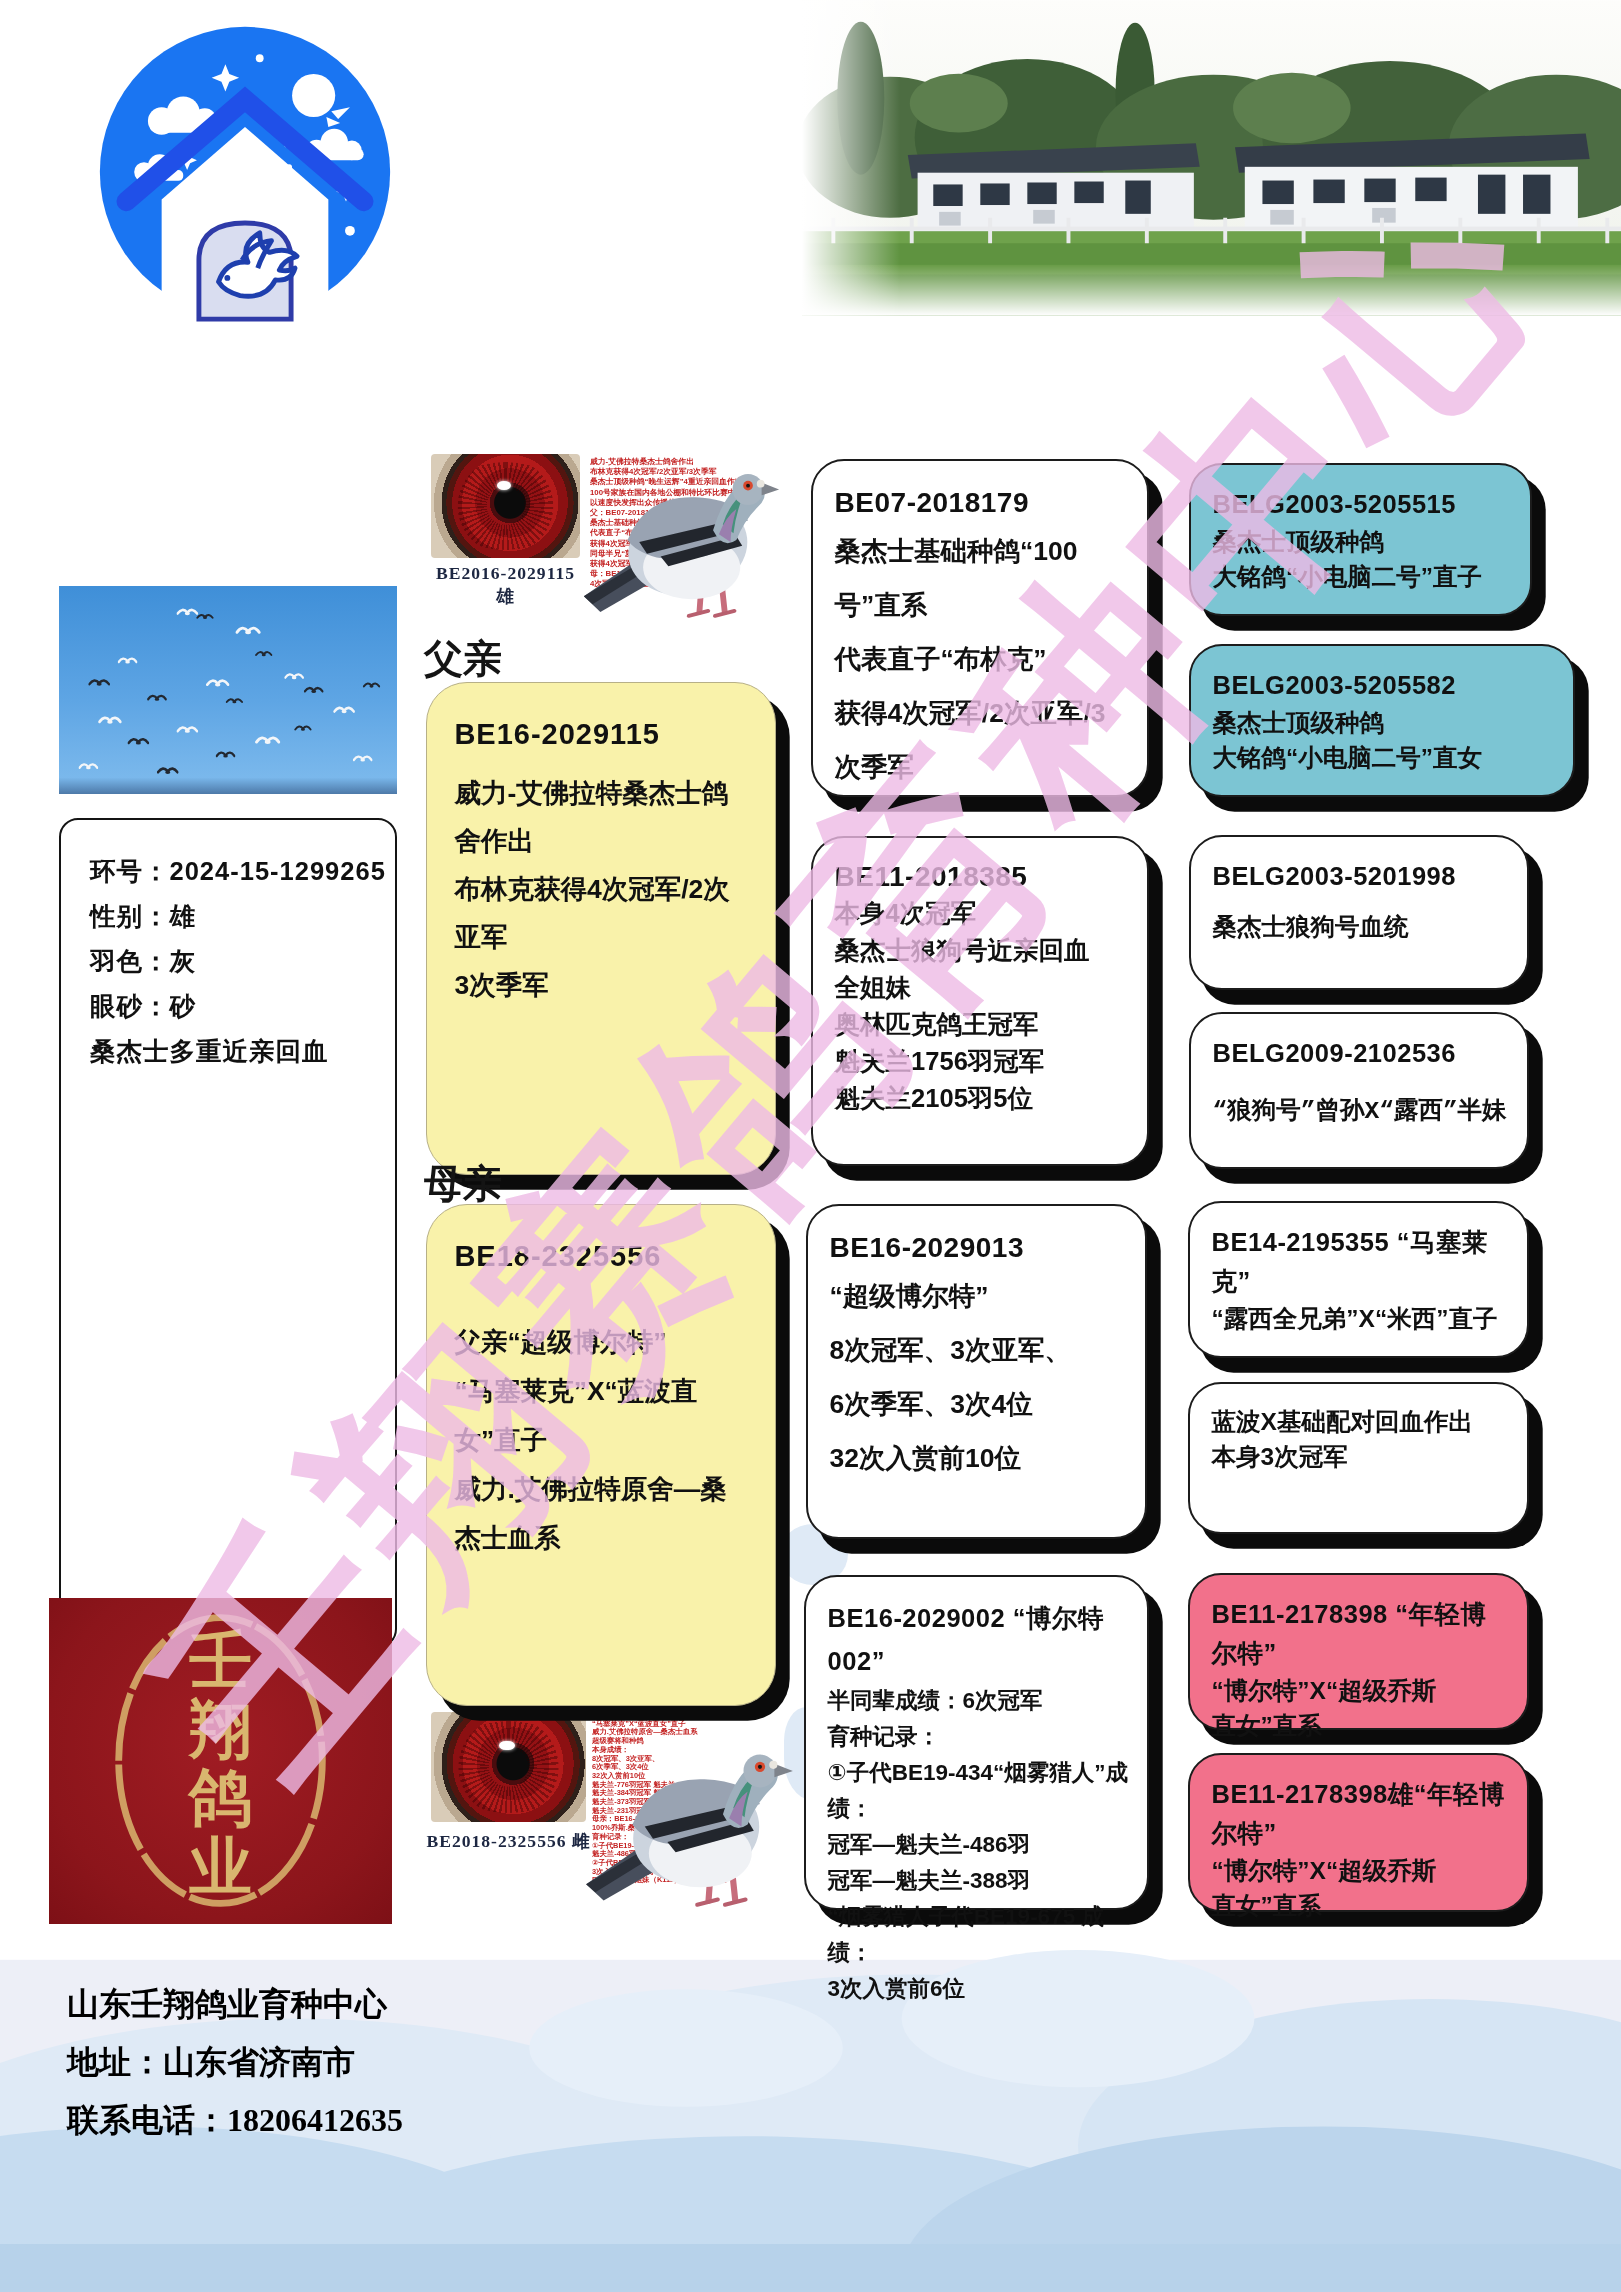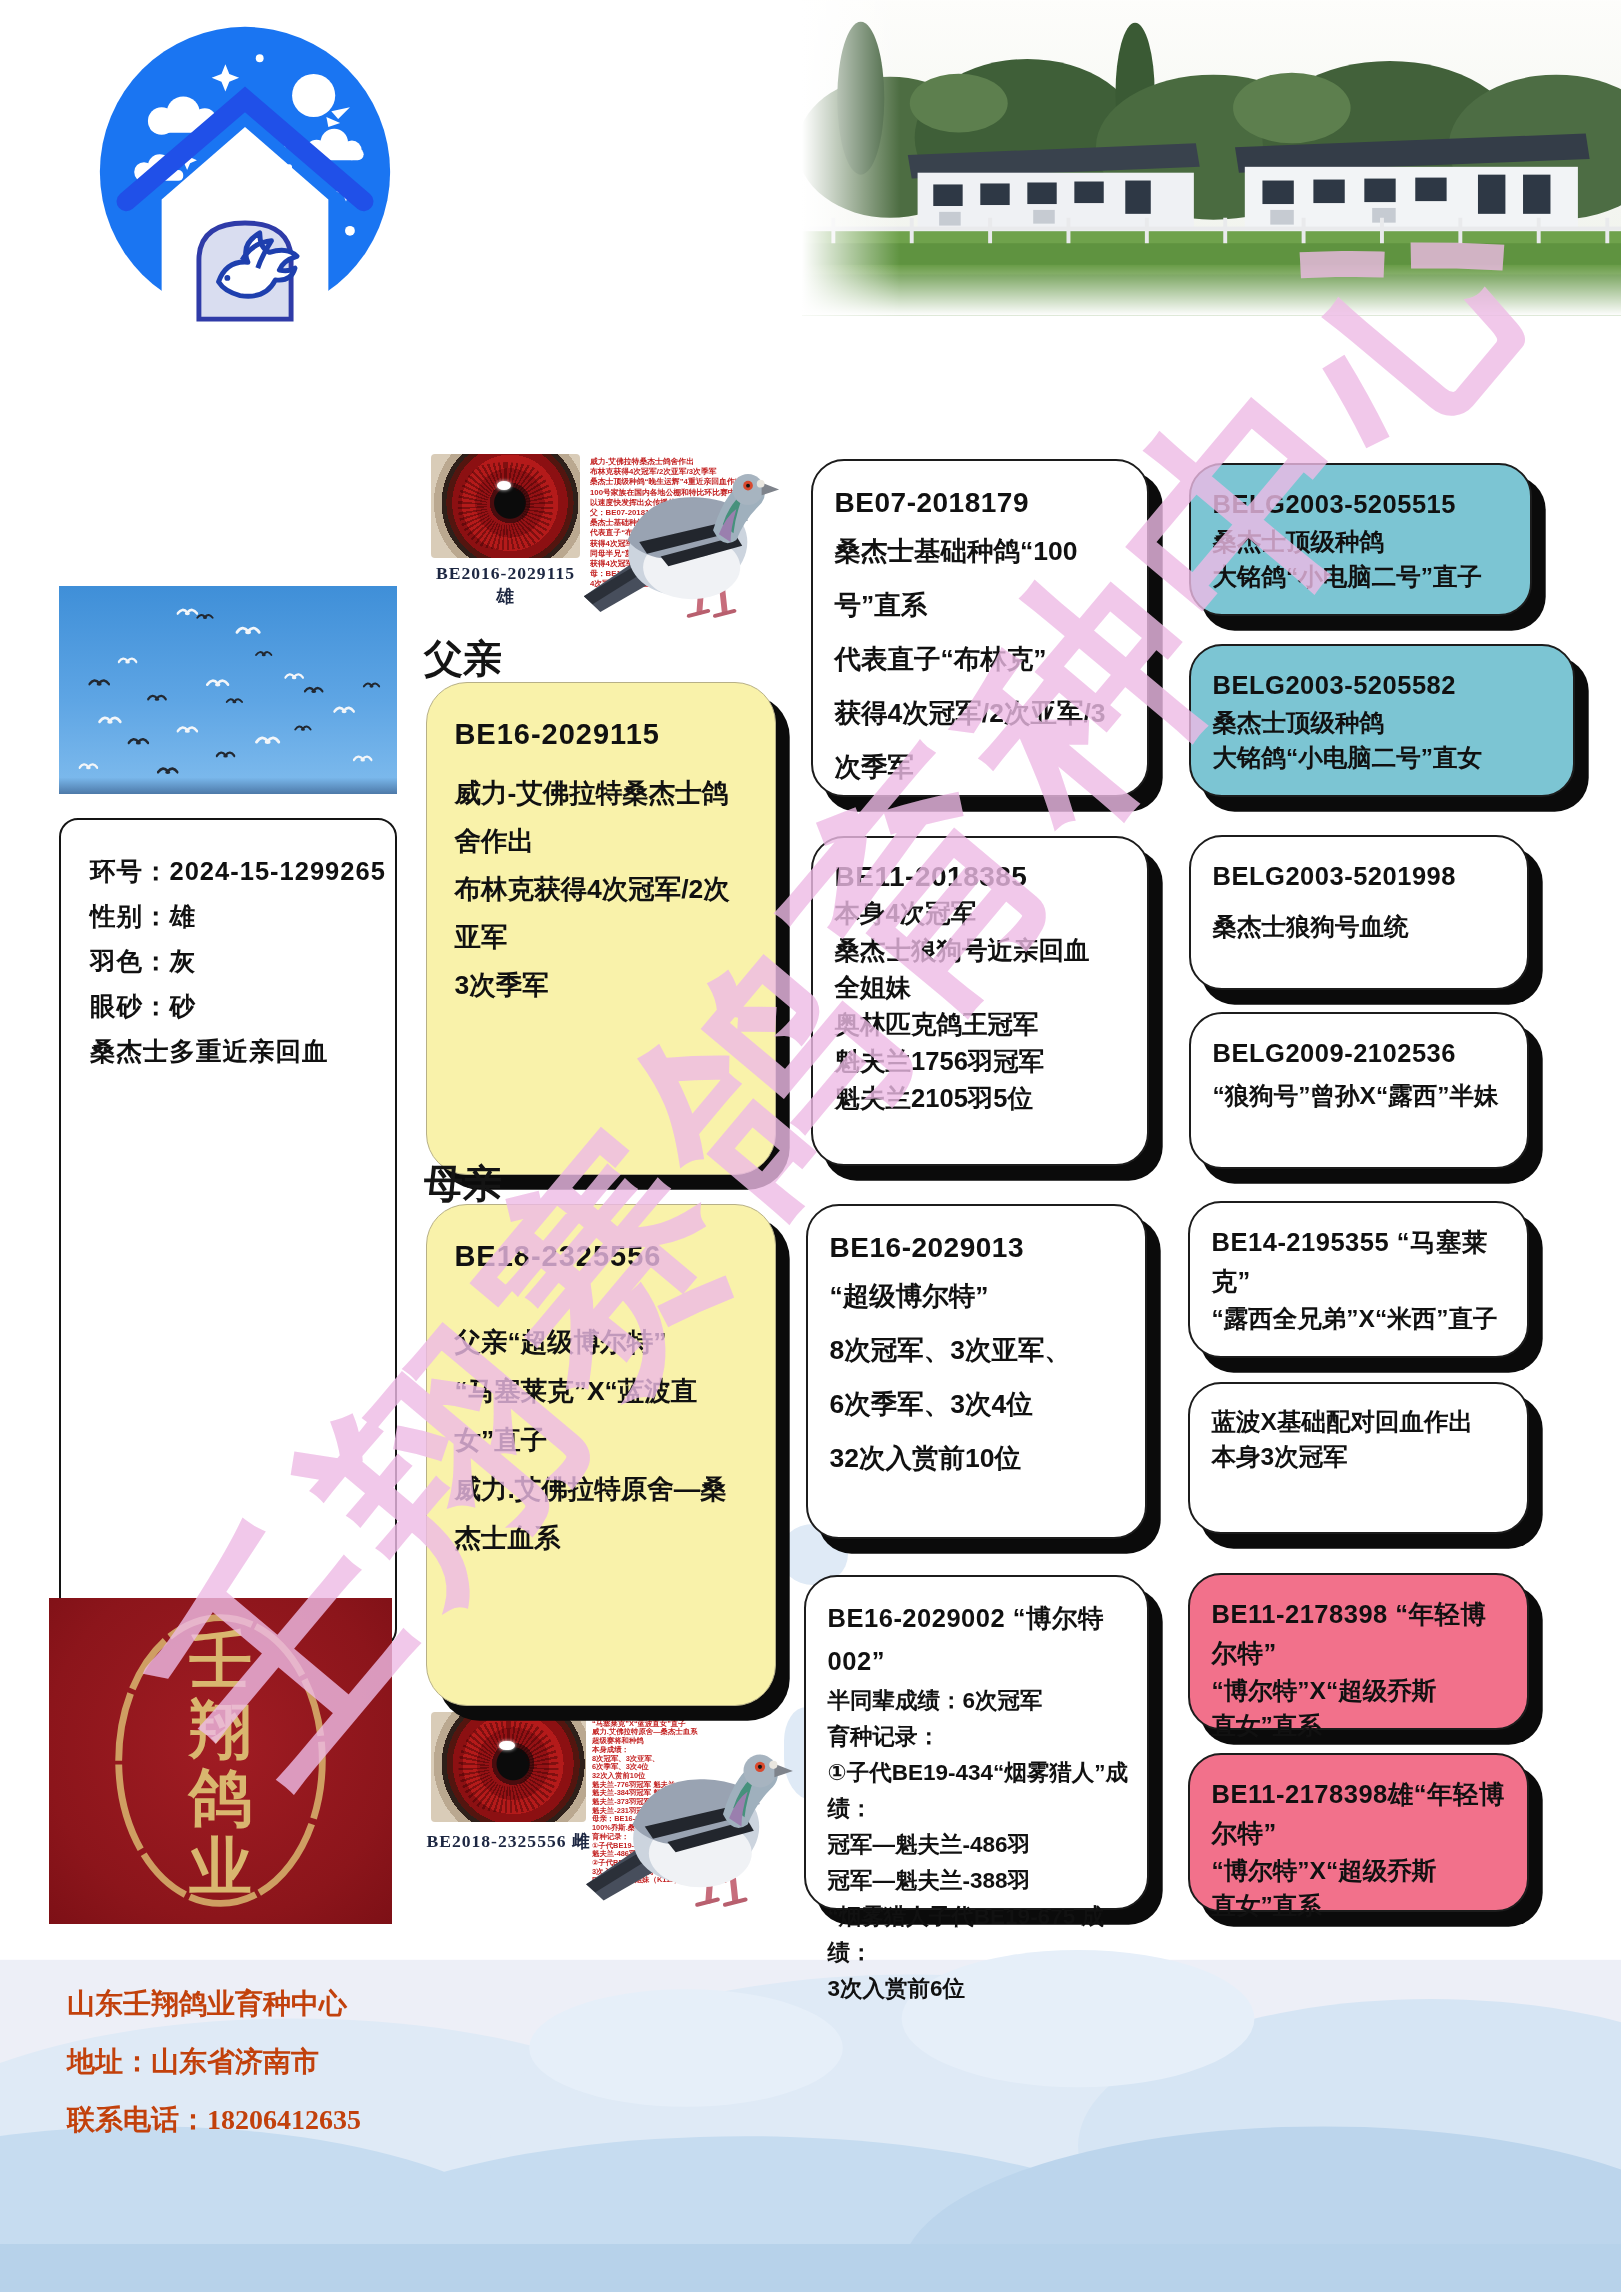--- a/index.html
+++ b/index.html
@@ -6,21 +6,21 @@
   #page{position:relative;width:1621px;height:2293px;background:#ffffff;overflow:hidden;
         font-family:"Liberation Sans","DejaVu Sans",sans-serif;color:#111;}
   .abs{position:absolute;}
   
   #flock{left:59px;top:586px;width:338px;height:208px;background:linear-gradient(180deg,var(--sky-top) 0%,#5ea5e4 55%,var(--sky-bottom) 92%,#4d79a8 100%);}
   #info-box{left:59px;top:818px;width:338px;height:830px;border:2.9px solid #141414;border-radius:19px;background:#fff;
             padding:29px 0 0 29px;box-sizing:border-box;z-index:2;}
   #info-box .ln{font-size:25.5px;font-weight:bold;line-height:45px;letter-spacing:1px;}
   #seal{left:49px;top:1598px;width:343px;height:326px;background:radial-gradient(circle at 50% 45%,var(--seal-red) 0%,#8c151b 70%,#7d1016 100%);z-index:2;}
   #footer{left:67px;top:1975px;width:686px;z-index:6;}
-  #footer .ln{font-size:28px;font-weight:bold;line-height:58px;font-family:"Liberation Serif","DejaVu Serif",serif;color:#c2410c;}
+  #footer .ln{font-size:32px;font-weight:bold;line-height:58px;font-family:"Liberation Serif","DejaVu Serif",serif;color:#000000;}
   
   .eye{border-radius:3.9px;
     background:radial-gradient(circle at 53% 47%, #0b0b0b 0 16%, #4a0c0e 17% 21%, #941114 21% 36%, #b41a1a 36% 50%, #8c1012 50% 60%, #53150f 60% 66%, #2e201a 66% 71%, #baa890 71% 79%, #d9ccb8 79% 100%);position:absolute;}
   .eye::before{content:"";position:absolute;inset:8%;border-radius:50%;
     background:repeating-conic-gradient(rgba(40,0,0,.38) 0 3deg, transparent 3deg 7deg);
     -webkit-mask:radial-gradient(circle,transparent 0 24%,#000 25% 62%,transparent 63%);
             mask:radial-gradient(circle,transparent 0 24%,#000 25% 62%,transparent 63%);}
   .eye::after{content:"";position:absolute;left:44%;top:26%;width:10%;height:9%;background:#fff;border-radius:50%;box-shadow:0 0 3.9px #fff;}
   .eye-cap{font-family:"Liberation Serif","DejaVu Serif",serif;font-weight:bold;color:#1d2742;font-size:17.6px;text-align:center;letter-spacing:1px;}
   .notes{color:var(--note-red);font-weight:bold;overflow:hidden;}
@@ -414,21 +414,21 @@
   </div>
   <div class="abs pbox c4" style="left:1189px;top:835px;width:340px;height:155px;">
     <div class="bid">BELG2003-5201998</div>
     <div>
         <div class="ln" style="margin-top:13.7px;">桑杰士狼狗号血统</div>
       </div>
   </div>
   <div class="abs pbox c4" style="left:1189px;top:1012px;width:340px;height:157px;">
     <div class="bid">BELG2009-2102536</div>
     <div>
-        <div class="ln" style="margin-top:5px;">“狼狗号”曾孙X“露西”半妹</div>
+        <div class="ln" style="margin-top:21px;font-family:Liberation Mono, monospace;">“狼狗号”曾孙X“露西”半妹</div>
       </div>
   </div>
   <div class="abs pbox c4" style="left:1188px;top:1201px;width:341px;height:157px;">
     <div class="bid">BE14-2195355 “马塞莱克”</div>
     <div>
         <div class="ln">“露西全兄弟”X“米西”直子</div>
       </div>
   </div>
   <div class="abs pbox c4" style="left:1188px;top:1382px;width:341px;height:152px;">
     <div>

